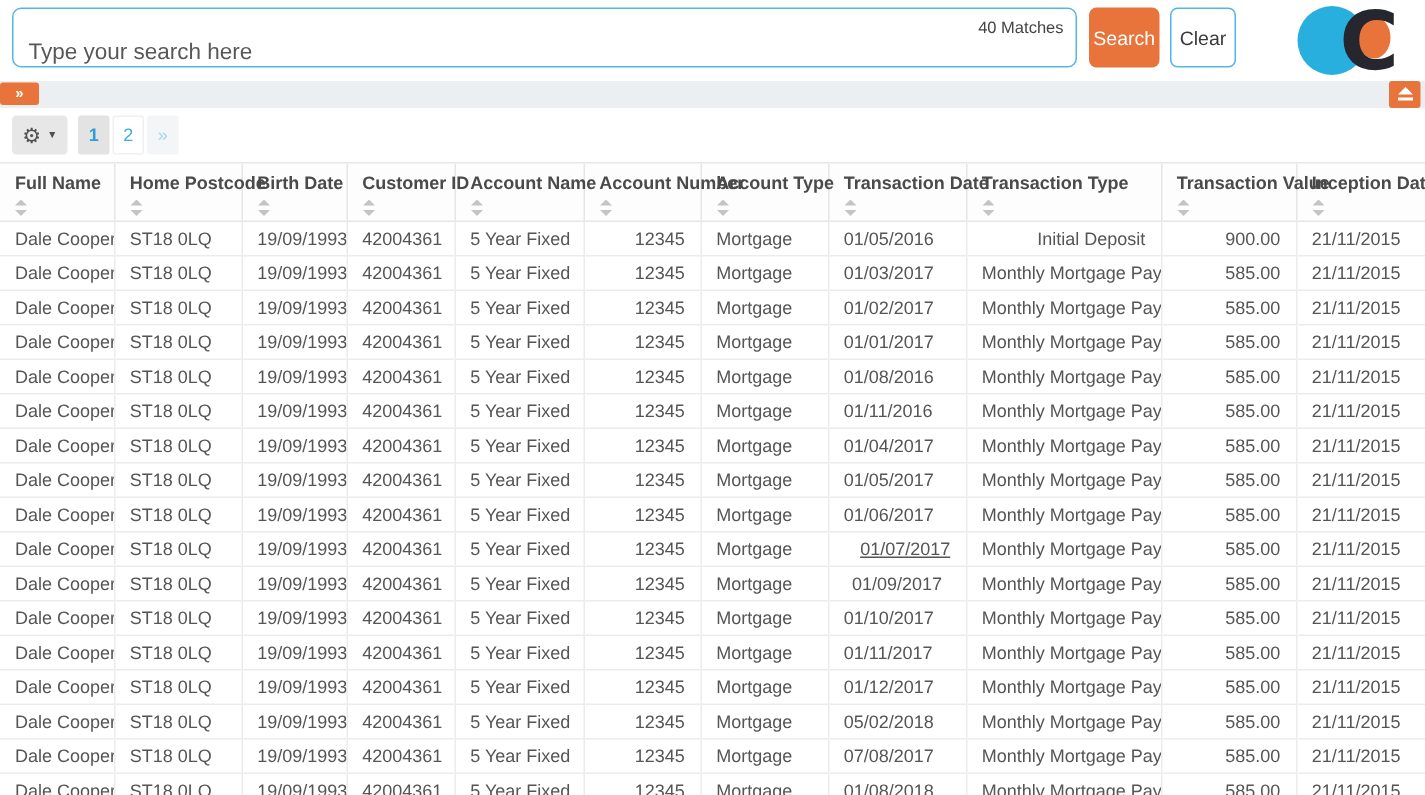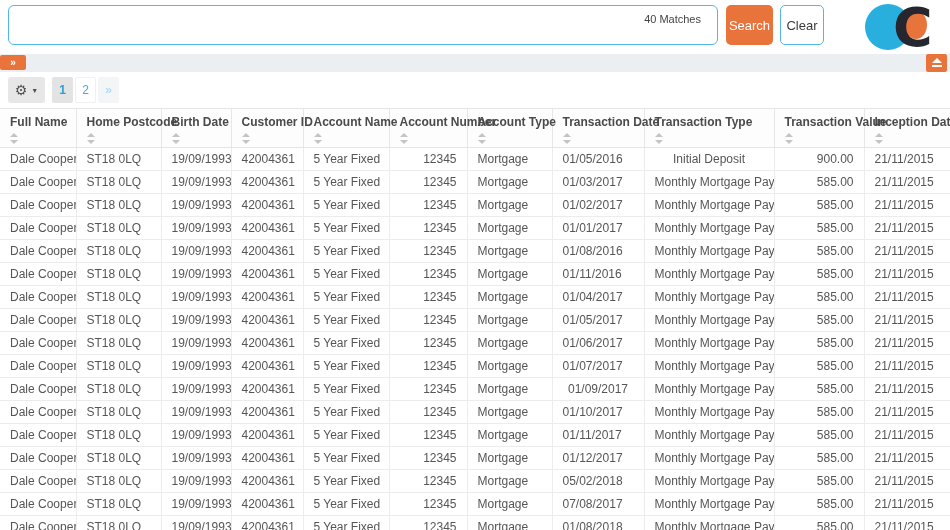--- a/index.html
+++ b/index.html
@@ -15,21 +15,21 @@
 
   
   .top-bar{position:relative;height:54px;background:#fff;}
   .search-box{position:absolute;left:8px;top:5px;width:710px;height:40px;
     border:1px solid var(--accent-blue);border-radius:6px;background:#fff;}
   .search-meta{position:absolute;left:10px;top:5px;font-size:11px;color:#5f5f5f;white-space:nowrap;}
   .search-meta .sep{margin:0 12px;color:#5f5f5f;}
   .search-input{position:absolute;left:4px;top:18px;width:560px;height:20px;border:none;outline:none;
     font-size:15px;color:#555;padding:0 6px;font-family:"Liberation Sans",sans-serif;background:transparent;}
   .search-input::placeholder{color:#585858;opacity:1;}
-  .matches{position:absolute;right:16px;top:7px;font-size:11px;color:#444;}
+  .matches{position:absolute;right:8px;top:7px;font-size:11px;color:#444;}
   .btn-search{position:absolute;left:726px;top:5px;width:47px;height:40px;background:var(--accent-orange);
     color:#fff;border:none;border-radius:5px;font-size:13px;cursor:pointer;font-family:"Liberation Sans",sans-serif;}
   .btn-clear{position:absolute;left:780px;top:5px;width:44px;height:40px;background:#fff;color:#3a3a3a;
     border:1px solid var(--accent-blue);border-radius:5px;font-size:13px;cursor:pointer;font-family:"Liberation Sans",sans-serif;}
   .logo{position:absolute;right:4px;top:1px;width:88px;height:52px;}
 
   
   .strip{position:relative;height:18px;background:#ecEFF1;background:#eceff1;}
   .strip-btn-left{position:absolute;left:0;top:1px;width:26px;height:15px;background:var(--accent-orange);
     border:none;border-radius:2px;color:#fff;font-size:10px;line-height:13px;cursor:pointer;font-weight:bold;}
@@ -59,20 +59,21 @@
   tbody td + td{border-left:1px solid #ececec;}
   .th-label{display:block;}
   .sort-icon{display:flex;flex-direction:column;line-height:4px;margin-top:4px;width:8px;}
 </style>
 </head>
 <body>
 
 <div class="top-bar">
   <div class="search-box">
     <span class="matches">40 Matches</span>
+    <input class="search-input" type="text" placeholder="Type your search here" style="">
   </div>
   <button class="btn-search">Search</button>
   <button class="btn-clear">Clear</button>
   <div class="logo">
     <svg width="88" height="52" viewBox="0 0 88 52">
       <circle cx="30" cy="26" r="23" fill="#29AFDE"></circle>
       <ellipse cx="58" cy="24" rx="11" ry="14" fill="#E8743B"></ellipse>
       <text x="35" y="45" font-family="DejaVu Sans" font-size="54" font-weight="bold" fill="#26262E">C</text>
     </svg>
   </div>
@@ -223,21 +224,21 @@
   <tbody>
       <tr>
         <td style="text-align: left;">Dale Cooper</td>
         <td style="text-align: left;">ST18 0LQ</td>
         <td style="text-align: left;">19/09/1993</td>
         <td style="text-align: right;">42004361</td>
         <td style="text-align: left;">5 Year Fixed</td>
         <td style="text-align: right;">12345</td>
         <td style="text-align: left;">Mortgage</td>
         <td style="text-align: left;">01/05/2016</td>
-        <td style="text-align: center;">Initial Deposit</td>
+        <td style="text-align: right;">Initial Deposit</td>
         <td style="text-align: right;">900.00</td>
         <td style="text-align: left;">21/11/2015</td>
       </tr>
       <tr>
         <td style="text-align: left;">Dale Cooper</td>
         <td style="text-align: left;">ST18 0LQ</td>
         <td style="text-align: left;">19/09/1993</td>
         <td style="text-align: right;">42004361</td>
         <td style="text-align: left;">5 Year Fixed</td>
         <td style="text-align: right;">12345</td>
@@ -339,21 +340,21 @@
         <td style="text-align: left;">21/11/2015</td>
       </tr>
       <tr>
         <td style="text-align: left;">Dale Cooper</td>
         <td style="text-align: left;">ST18 0LQ</td>
         <td style="text-align: left;">19/09/1993</td>
         <td style="text-align: right;">42004361</td>
         <td style="text-align: left;">5 Year Fixed</td>
         <td style="text-align: right;">12345</td>
         <td style="text-align: left;">Mortgage</td>
-        <td style="text-align: left;">01/07/2017</td>
+        <td style="text-align: right; text-decoration: underline;">01/07/2017</td>
         <td style="text-align: left;">Monthly Mortgage Payment</td>
         <td style="text-align: right;">585.00</td>
         <td style="text-align: left;">21/11/2015</td>
       </tr>
       <tr>
         <td style="text-align: left;">Dale Cooper</td>
         <td style="text-align: left;">ST18 0LQ</td>
         <td style="text-align: left;">19/09/1993</td>
         <td style="text-align: right;">42004361</td>
         <td style="text-align: left;">5 Year Fixed</td>

